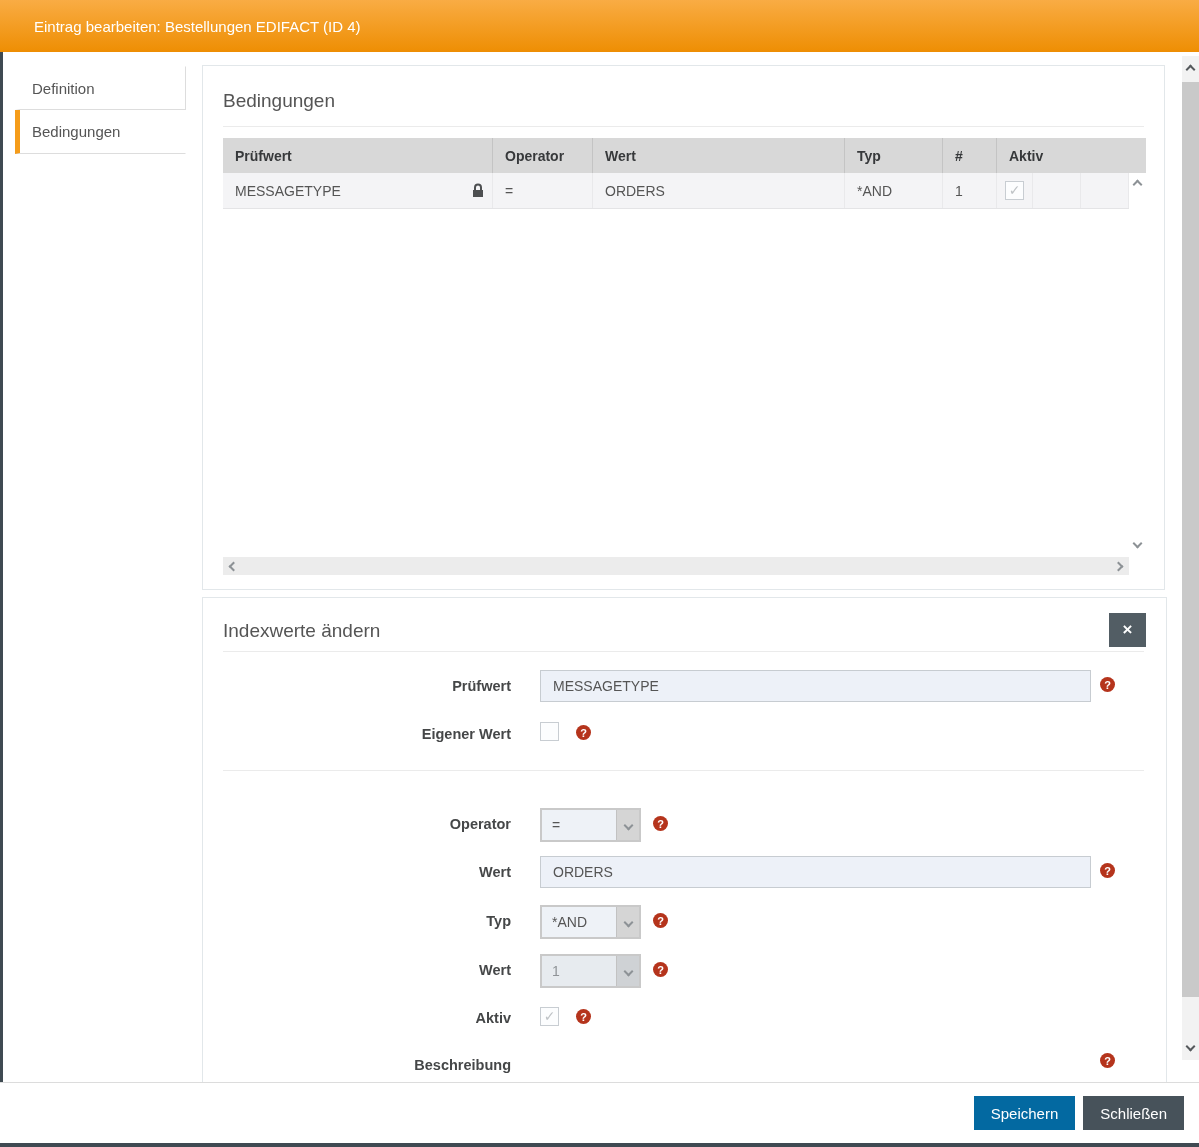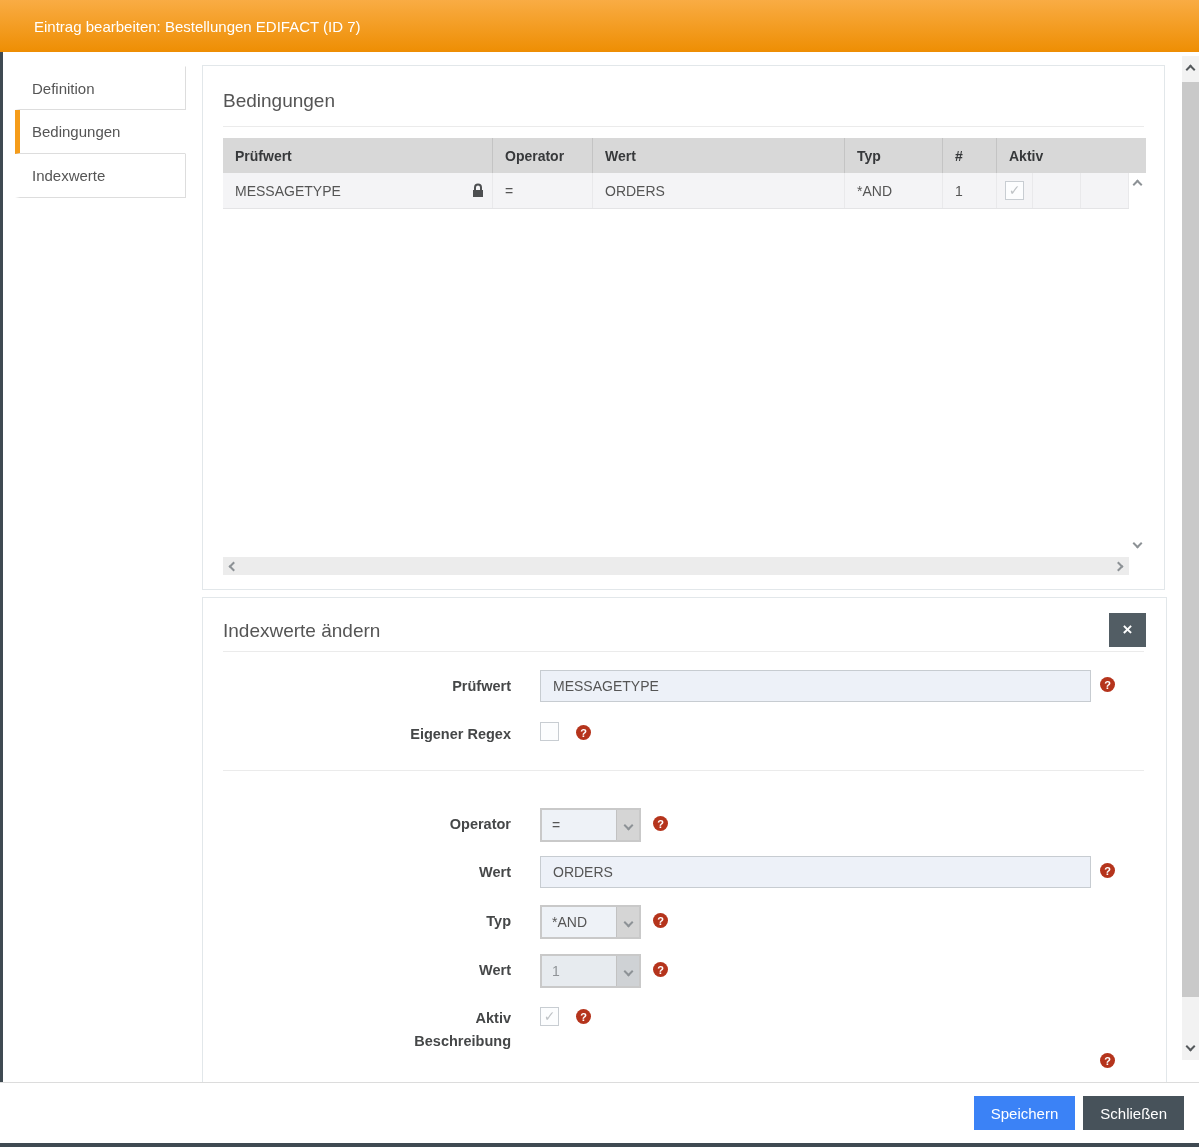--- a/index.html
+++ b/index.html
@@ -87,52 +87,51 @@
   .fcb{position:absolute;left:337px;}
 
   
   .lab-pruef{top:80px;} .inp-pruef{top:72px;} .hlp-pruef{left:897px;top:79px;}
   .lab-regex{top:128px;} .cb-regex{top:124px;} .hlp-regex{left:373px;top:127px;}
   .lab-oper{top:218px;} .sel-oper{top:210px;} .hlp-oper{left:450px;top:218px;}
   .lab-wert{top:266px;} .inp-wert{top:258px;} .hlp-wert{left:897px;top:265px;}
   .lab-typ{top:315px;} .sel-typ{top:307px;} .hlp-typ{left:450px;top:315px;}
   .lab-ebene{top:364px;} .sel-ebene{top:356px;} .hlp-ebene{left:450px;top:364px;}
   .lab-aktiv{top:412px;} .cb-aktiv{top:409px;} .hlp-aktiv{left:373px;top:411px;}
-  .lab-beschr{top:435px;} .inp-beschr{top:450px;} .hlp-beschr{left:897px;top:455px;}
+  .lab-beschr{top:459px;} .inp-beschr{top:450px;} .hlp-beschr{left:897px;top:455px;}
 
   
   .sb{position:absolute;right:0;top:4px;width:17px;height:1004px;background:#f2f2f2;}
   .sb .chev{position:absolute;left:5px;}
   .sb .up{top:10px;} .sb .down{bottom:10px;}
   .sb-thumb{position:absolute;left:0;top:26px;width:17px;height:915px;background:#c9c9c9;}
 
   
   .footer{position:absolute;left:0;top:1082px;width:1199px;height:61px;background:#fff;
           border-top:1px solid #dcdcdc;box-sizing:border-box;display:flex;align-items:center;
           justify-content:flex-end;gap:8px;padding-right:15px;}
   .btn{height:34px;border:none;font-size:15px;color:#fff;padding:0 17px;font-family:inherit;cursor:pointer;}
-  .btn-save{background:#3b82f6;}
+  .btn-save{background:#0369a1;}
   .btn-close{background:#47525a;}
   .strip{position:absolute;left:0;top:1143px;width:1199px;height:4px;background:#3f4a52;}
 
   .lock-svg{display:block;}
 </style>
 </head>
 <body>
 
 <div class="hdr">
-  <span class="hdr-title">Eintrag bearbeiten: Bestellungen EDIFACT (ID 7)</span>
+  <span class="hdr-title">Eintrag bearbeiten: Bestellungen EDIFACT (ID 4)</span>
 </div>
 
 <div class="bodyarea">
 
   <nav class="tabs">
     <div class="tab">Definition</div>
     <div class="tab active">Bedingungen</div>
-    <div class="tab">Indexwerte</div>
   </nav>
 
   <section class="panel p1">
     <h2>Bedingungen</h2>
     <div class="hr1"></div>
 
     <div class="thead">
       <div class="th c1">Prüfwert</div>
       <div class="th c2">Operator</div>
       <div class="th c3">Wert</div>
@@ -182,21 +181,21 @@
       <span>×</span>
     </button>
     <div class="hr2"></div>
 
     <label class="flabel lab-pruef">Prüfwert</label>
     <input class="finput inp-pruef" value="MESSAGETYPE" style="">
     <span class="help hlp-pruef">
         <span>?</span>
       </span>
 
-    <label class="flabel lab-regex">Eigener Regex</label>
+    <label class="flabel lab-regex">Eigener Wert</label>
     <span class="cb fcb cb-regex"></span>
     <span class="help hlp-regex">
         <span>?</span>
       </span>
 
     <div class="fdivider"></div>
 
     <label class="flabel lab-oper">Operator</label>
     <div class="sel sel-oper">
       <span class="sel-val">=</span>

